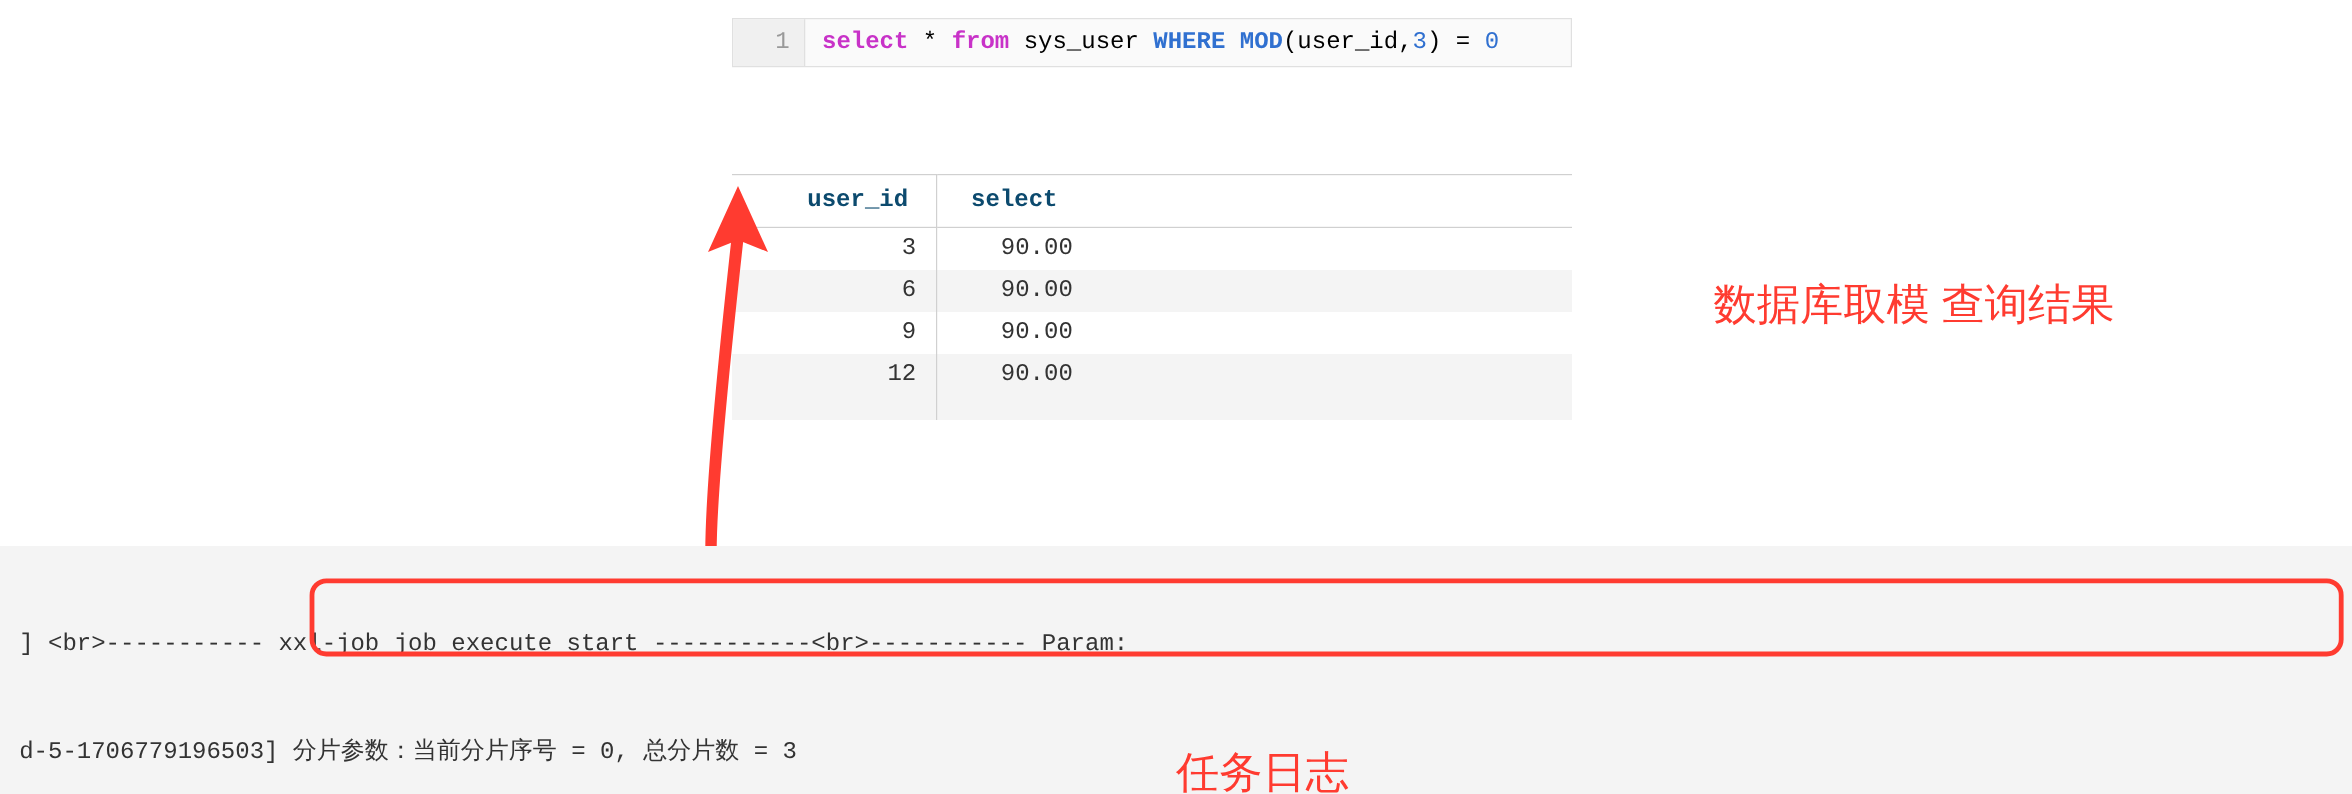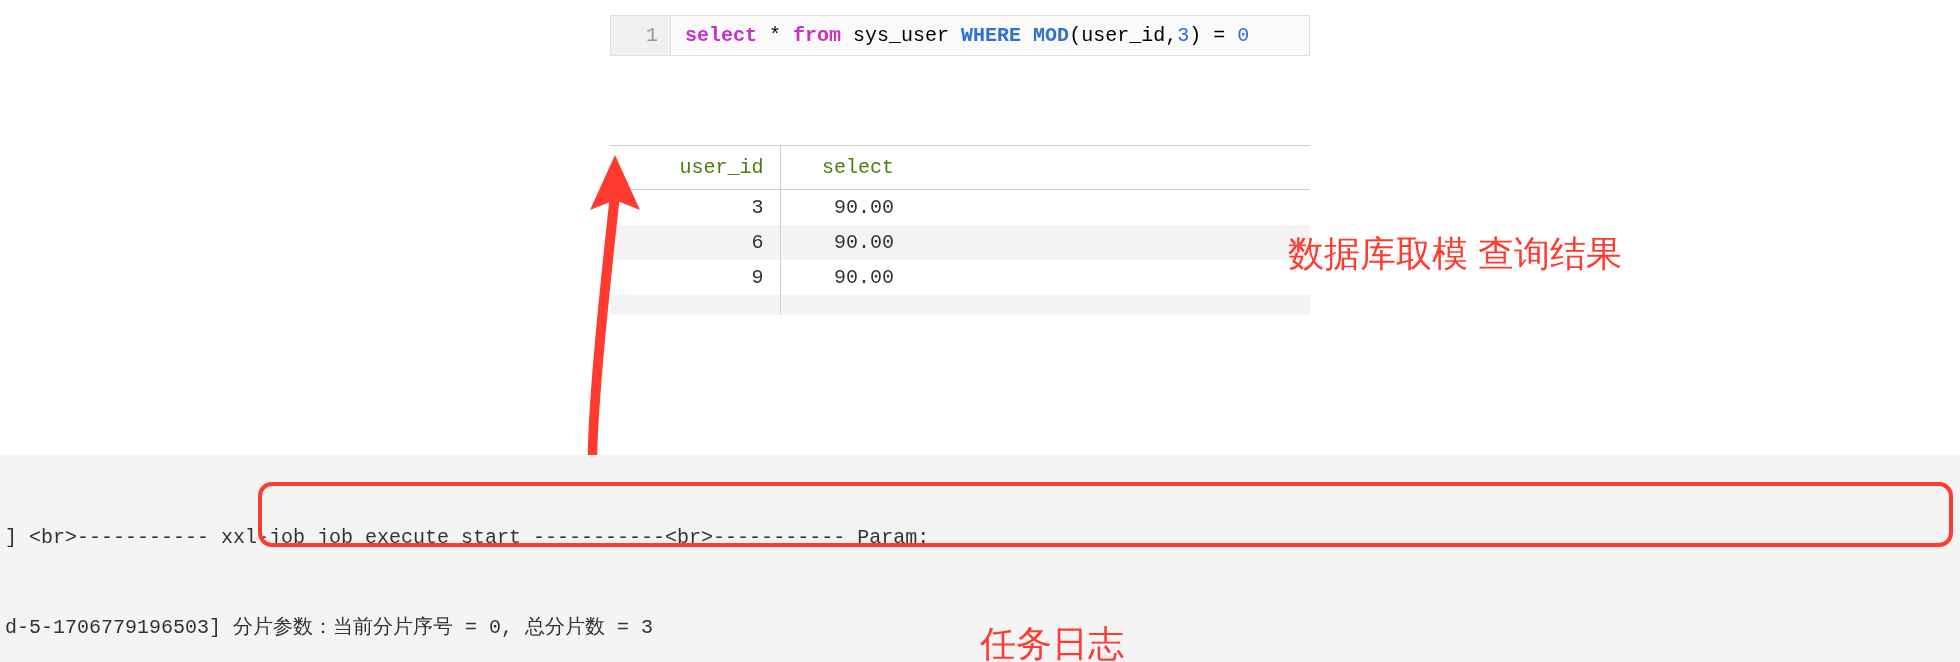--- a/index.html
+++ b/index.html
@@ -46,24 +46,24 @@
     .kw-num { color: #3070d0; }
     .result-table {
       position: absolute;
       top: 145px;
       left: 610px;
       width: 700px;
       border-collapse: collapse;
       font-size: 20px;
     }
     .result-table th {
-      text-align: right;
+      text-align: center;
       padding: 10px 16px;
-      font-weight: normal;
-      color: #4d7c0f;
+      font-weight: bold;
+      color: #0c4a6e;
       border-top: 1px solid #d0d0d0;
       border-bottom: 1px solid #d0d0d0;
     }
     .result-table th:first-child {
       width: 40px;
     }
     .result-table th:nth-child(2),
     .result-table td:nth-child(2) {
       border-right: 1px solid #d0d0d0;
       width: 130px;
@@ -86,21 +86,21 @@
     .result-table tbody tr.last-extra {
       background: #f4f4f4;
       height: 20px;
     }
     .result-table td:first-child {
       width: 40px;
     }
     .annotation-1 {
       position: absolute;
       top: 230px;
-      left: 1288px;
+      left: 1428px;
       font-size: 36px;
       color: #ff3b30;
       font-family: "PingFang SC", "Microsoft YaHei", sans-serif;
       white-space: pre;
     }
     .annotation-2 {
       position: absolute;
       top: 620px;
       left: 980px;
       font-size: 36px;
@@ -131,21 +131,21 @@
       width: 1960px;
       background: #f4f4f4;
       font-size: 20px;
       color: #333;
       padding: 8px 0;
       line-height: 1.5;
       white-space: pre;
       font-family: Menlo, Monaco, "Courier New", monospace;
     }
     .log-line {
-      padding: 0 5px;
+      padding: 0 16px;
     }
   </style>
 </head>
 <body>
 
 <div class="sql-block">
   <div class="sql-gutter">1</div>
   <div class="sql-code"><span class="kw-select">select</span><span> * </span><span class="kw-from">from</span><span> sys_user </span><span class="kw-where">WHERE</span><span> </span><span class="kw-mod">MOD</span><span>(user_id,</span><span class="kw-num">3</span><span>) = </span><span class="kw-num">0</span></div>
 </div>
 
@@ -167,20 +167,26 @@
       </tr>
     <tr>
         <td></td>
         <td>6</td>
         <td>90.00</td>
         <td></td>
       </tr>
     <tr>
         <td></td>
         <td>9</td>
+        <td>90.00</td>
+        <td></td>
+      </tr>
+    <tr>
+        <td></td>
+        <td>12</td>
         <td>90.00</td>
         <td></td>
       </tr>
     <tr class="last-extra">
         <td></td>
         <td></td>
         <td></td>
         <td></td>
       </tr>
   </tbody>

